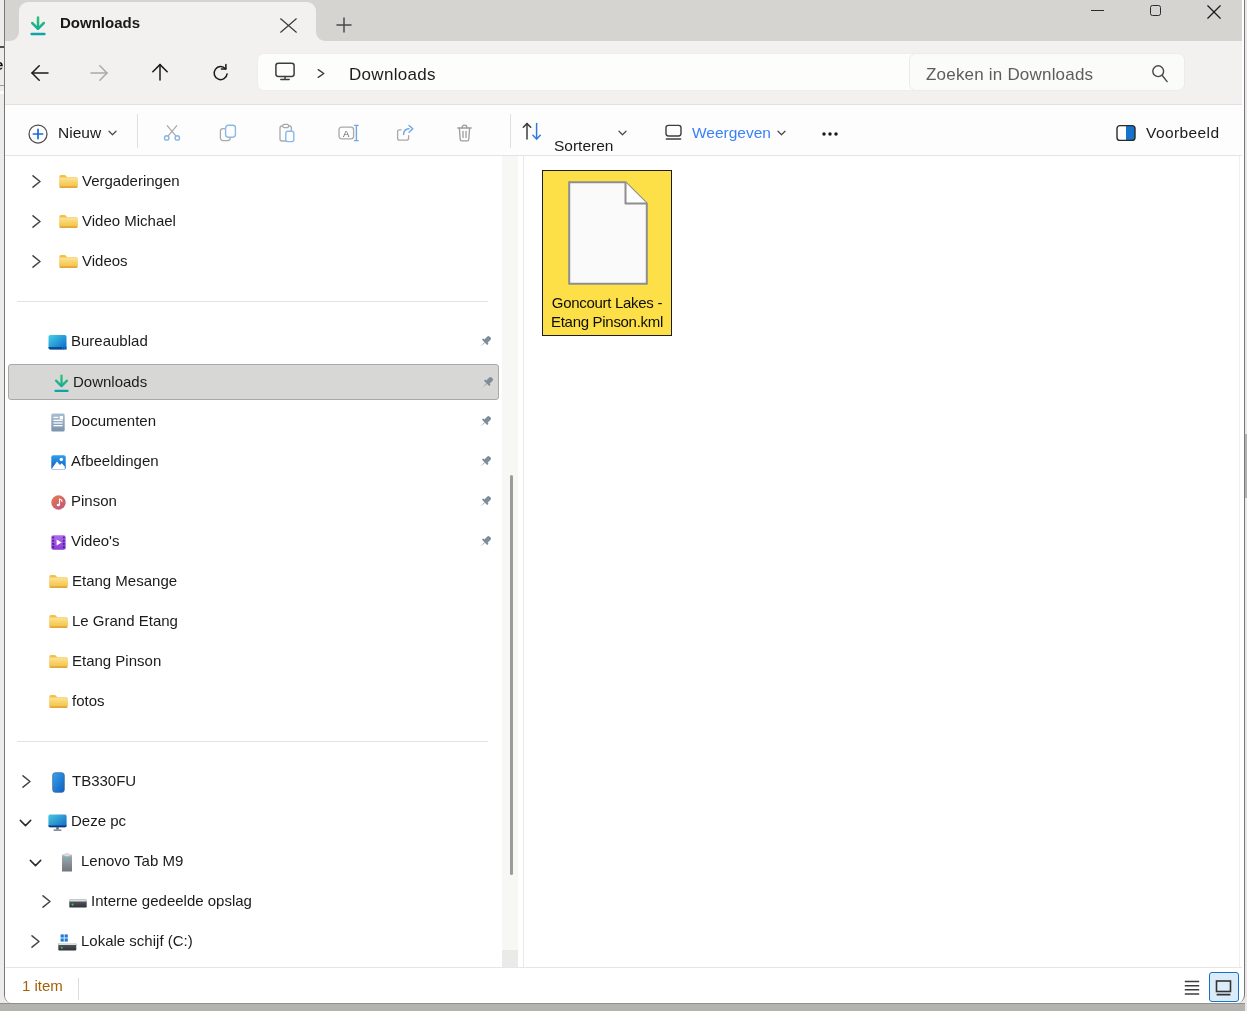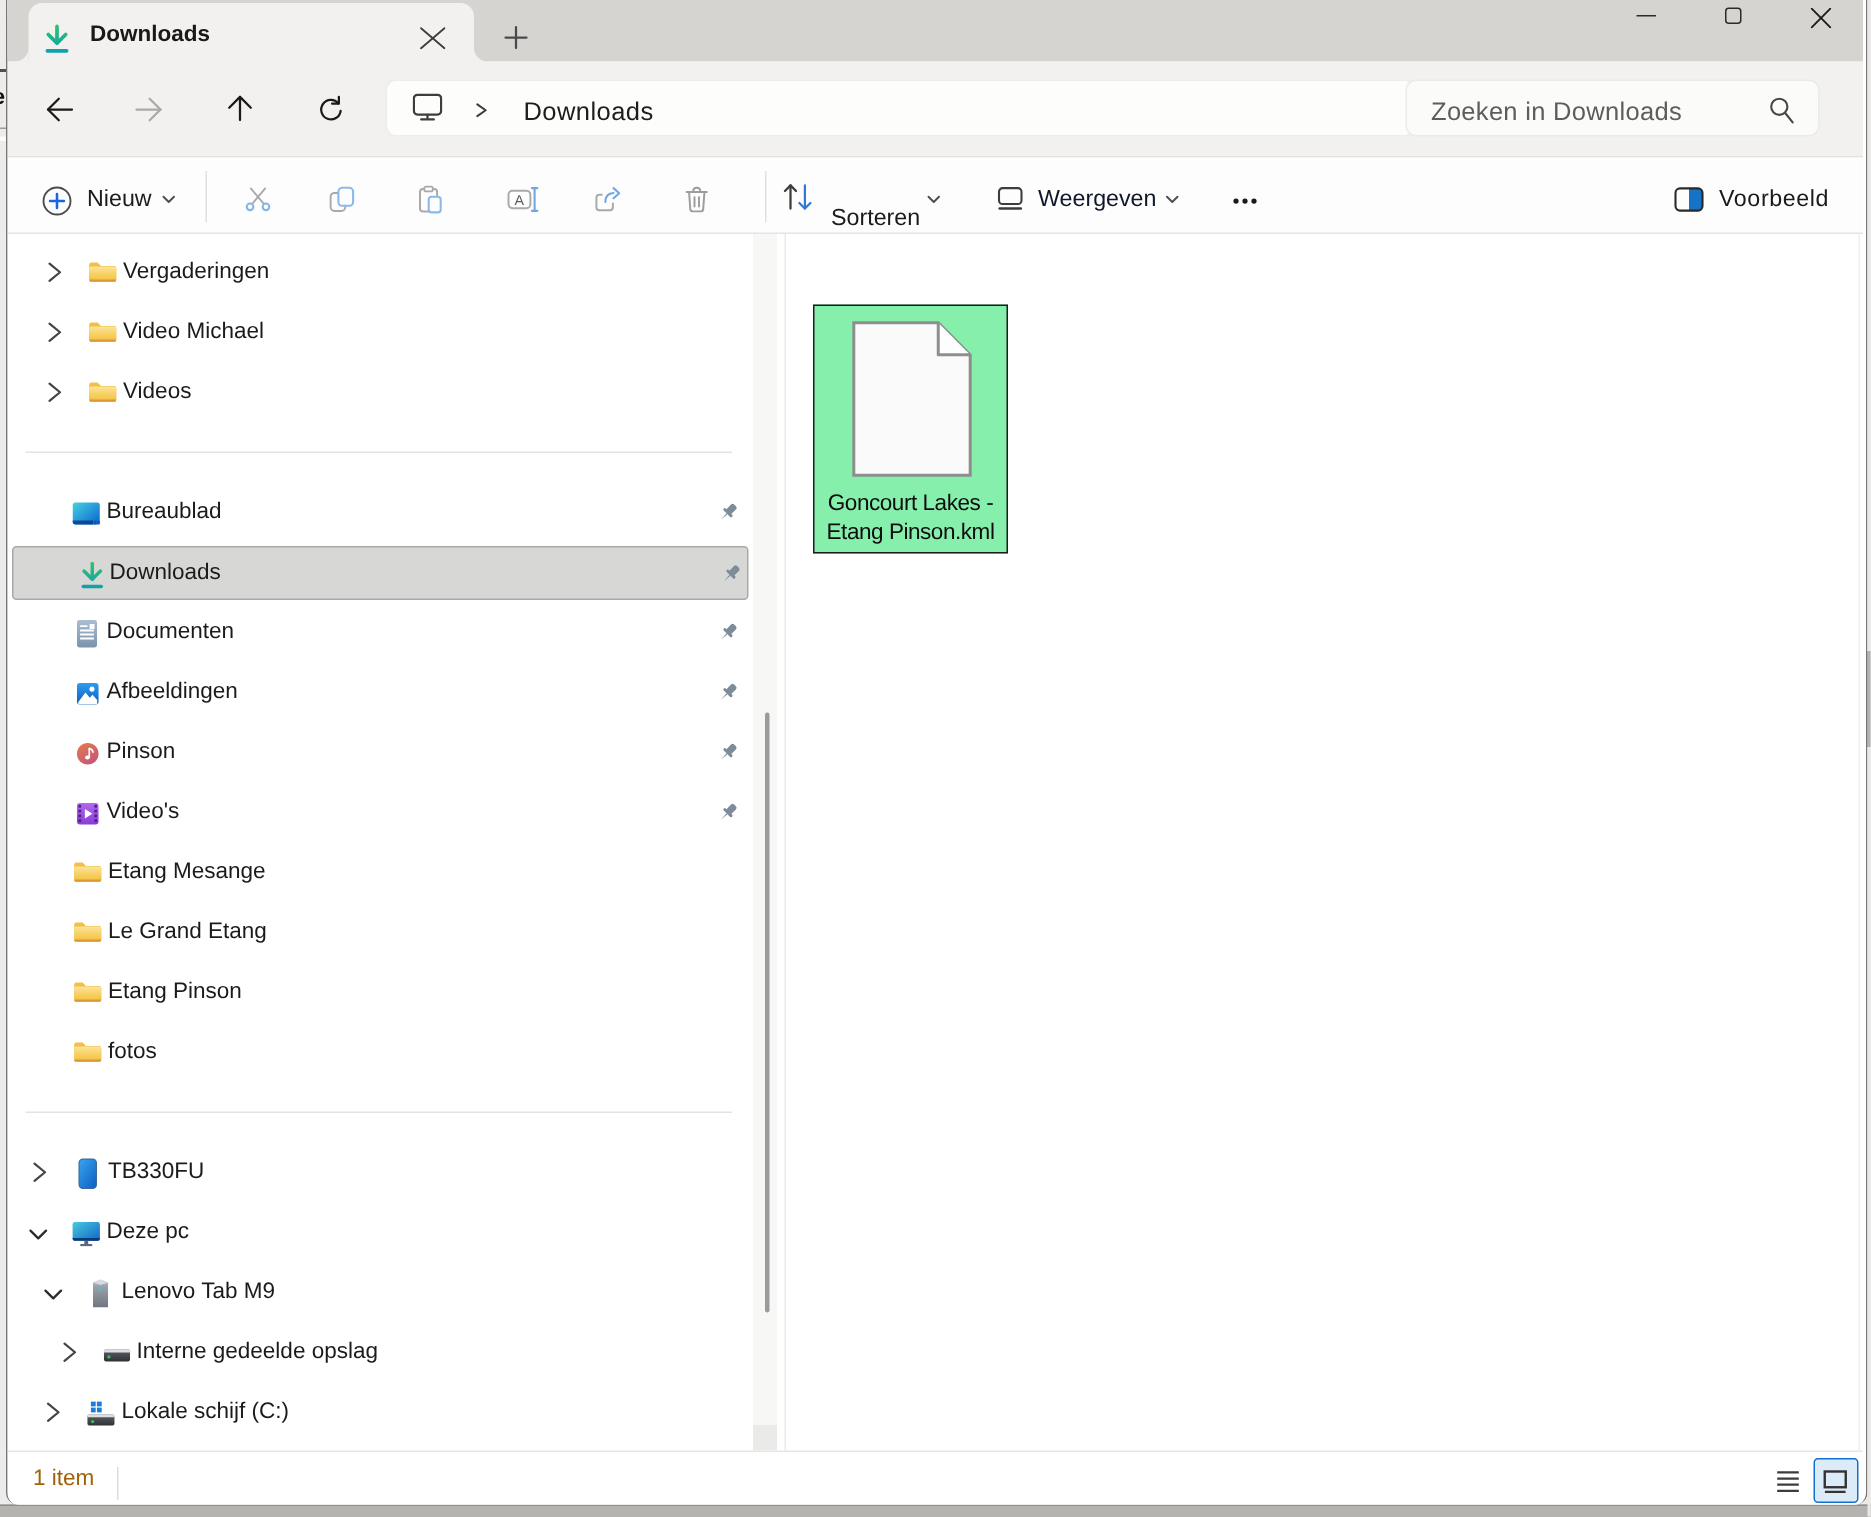--- a/index.html
+++ b/index.html
@@ -20,39 +20,39 @@
        border-radius:0 0 8px 8px;overflow:hidden;}
   #tabbar{left:0;top:0;width:1237px;height:41px;background:#d5d4d1;}
   #tab{left:14px;top:2px;width:297px;height:39px;background:#f2f1ef;border-radius:9px 9px 0 0;}
   #tab .ttxt{position:absolute;left:41px;top:12px;font-size:15px;font-weight:bold;color:#191919;}
   .curve{width:9px;height:9px;top:32px;background:#f2f1ef;}
   .curve:before{content:"";position:absolute;width:18px;height:18px;border-radius:50%;background:#d5d4d1;}
   #curveL{left:5px;} #curveL:before{right:0;bottom:0;}
   #curveR{left:311px;} #curveR:before{left:0;bottom:0;}
   #navbar{left:0;top:41px;width:1237px;height:63px;background:#f2f1ef;border-bottom:1px solid #e2e1df;}
   #addr{left:252px;top:12px;width:685px;height:36px;background:#fdfdfc;border:1px solid #ededeb;border-radius:7px;}
-  #search{left:932px;top:12px;width:274px;height:36px;background:#fbfbfa;border:1px solid #ebebe9;border-radius:7px;}
+  #search{left:904px;top:12px;width:274px;height:36px;background:#fbfbfa;border:1px solid #ebebe9;border-radius:7px;}
   #search .ph{position:absolute;left:16px;top:11px;font-size:17px;letter-spacing:0.2px;color:#5d5d5d;}
   #cmdbar{left:0;top:105px;width:1237px;height:50px;background:#fdfdfd;border-bottom:1px solid #e5e4e2;}
   .vsep{width:1px;background:#e0e0de;}
   #main{left:0;top:156px;width:1237px;height:811px;background:#fff;}
   #sbtrack{left:497px;top:0;width:16px;height:811px;background:#f7f7f6;}
   #sbthumb{left:505px;top:319px;width:3.2px;height:400px;background:#9b9b9b;border-radius:2px;}
   #sbbtn{left:497px;top:794px;width:16px;height:17px;background:#eaeae9;}
   #panesep{left:518px;top:0;width:1px;height:811px;background:#e9e9e7;}
   #csep{left:1234px;top:0;width:1px;height:811px;background:#efefed;}
   .srow{left:2px;width:491px;height:36px;}
   .srow .lbl{position:absolute;top:8px;font-size:15px;color:#1b1b1b;white-space:nowrap;}
   .sel{background:#d7d7d6;border:1px solid #a9a9a9;border-radius:3px;}
   .pin{position:absolute;left:470px;top:10px;}
   #status{left:0;top:967px;width:1237px;height:36px;background:#fff;border-top:1px solid #e7e6e4;}
   #status .cnt{position:absolute;left:17px;top:9px;font-size:15px;color:#a16207;}
   #status .ssep{position:absolute;left:73px;top:10px;width:1px;height:22px;background:#dcdcda;}
   #thumbbtn{position:absolute;left:1204px;top:4px;width:28px;height:28px;background:#dcebf8;border:1.5px solid #1271ce;border-radius:3px;}
-  #tile{left:537px;top:14px;width:128px;height:164px;border:1px solid #1c1c1c;background:#86efac;margin-top:33px;}
+  #tile{left:537px;top:14px;width:128px;height:164px;border:1px solid #1c1c1c;background:#fde047;}
   #tile .fn{position:absolute;left:0;top:122px;width:128px;text-align:center;font-size:15px;line-height:19px;color:#0d0d0d;letter-spacing:-0.3px;}
   text{font-family:"Liberation Sans",sans-serif;}
 </style>
 </head>
 <body>
 <div id="bgleft" class="ab">
     <div class="l1"></div>
     <div class="e">e</div>
     <div class="l2"></div>
     <div class="l3"></div>
@@ -264,21 +264,21 @@
         <svg width="9" height="7" viewBox="0 0 9 7">
 <path d="M1 1.2 L4.5 4.7 L8 1.2" stroke="#4e4e4e" stroke-width="1.3" fill="none" stroke-linecap="round" stroke-linejoin="round"></path>
         </svg>
       </span>
     <span class="ab" style="left:659px;top:18px;">
         <svg width="19" height="19" viewBox="0 0 19 19">
 <rect x="2" y="2.4" width="15" height="10.6" rx="2.4" stroke="#3d3d3d" stroke-width="1.4" fill="none"></rect>
 <path d="M2.4 16 H16.6" stroke="#3d3d3d" stroke-width="1.6" stroke-linecap="round"></path>
         </svg>
       </span>
-    <span class="ab" style="left:687px;top:19px;font-size:15.5px;color:#0f172a;">Weergeven</span>
+    <span class="ab" style="left:687px;top:19px;font-size:15.5px;color:#3b82f6;">Weergeven</span>
     <span class="ab" style="left:772px;top:25px;">
         <svg width="9" height="7" viewBox="0 0 9 7">
 <path d="M1 1.2 L4.5 4.7 L8 1.2" stroke="#4e4e4e" stroke-width="1.3" fill="none" stroke-linecap="round" stroke-linejoin="round"></path>
         </svg>
       </span>
     <span class="ab" style="left:816px;top:26px;">
         <svg width="18" height="6" viewBox="0 0 18 6">
 <circle cx="3" cy="3" r="1.75" fill="#1a1a1a"></circle>
           <circle cx="9" cy="3" r="1.75" fill="#1a1a1a"></circle>
           <circle cx="15" cy="3" r="1.75" fill="#1a1a1a"></circle>

